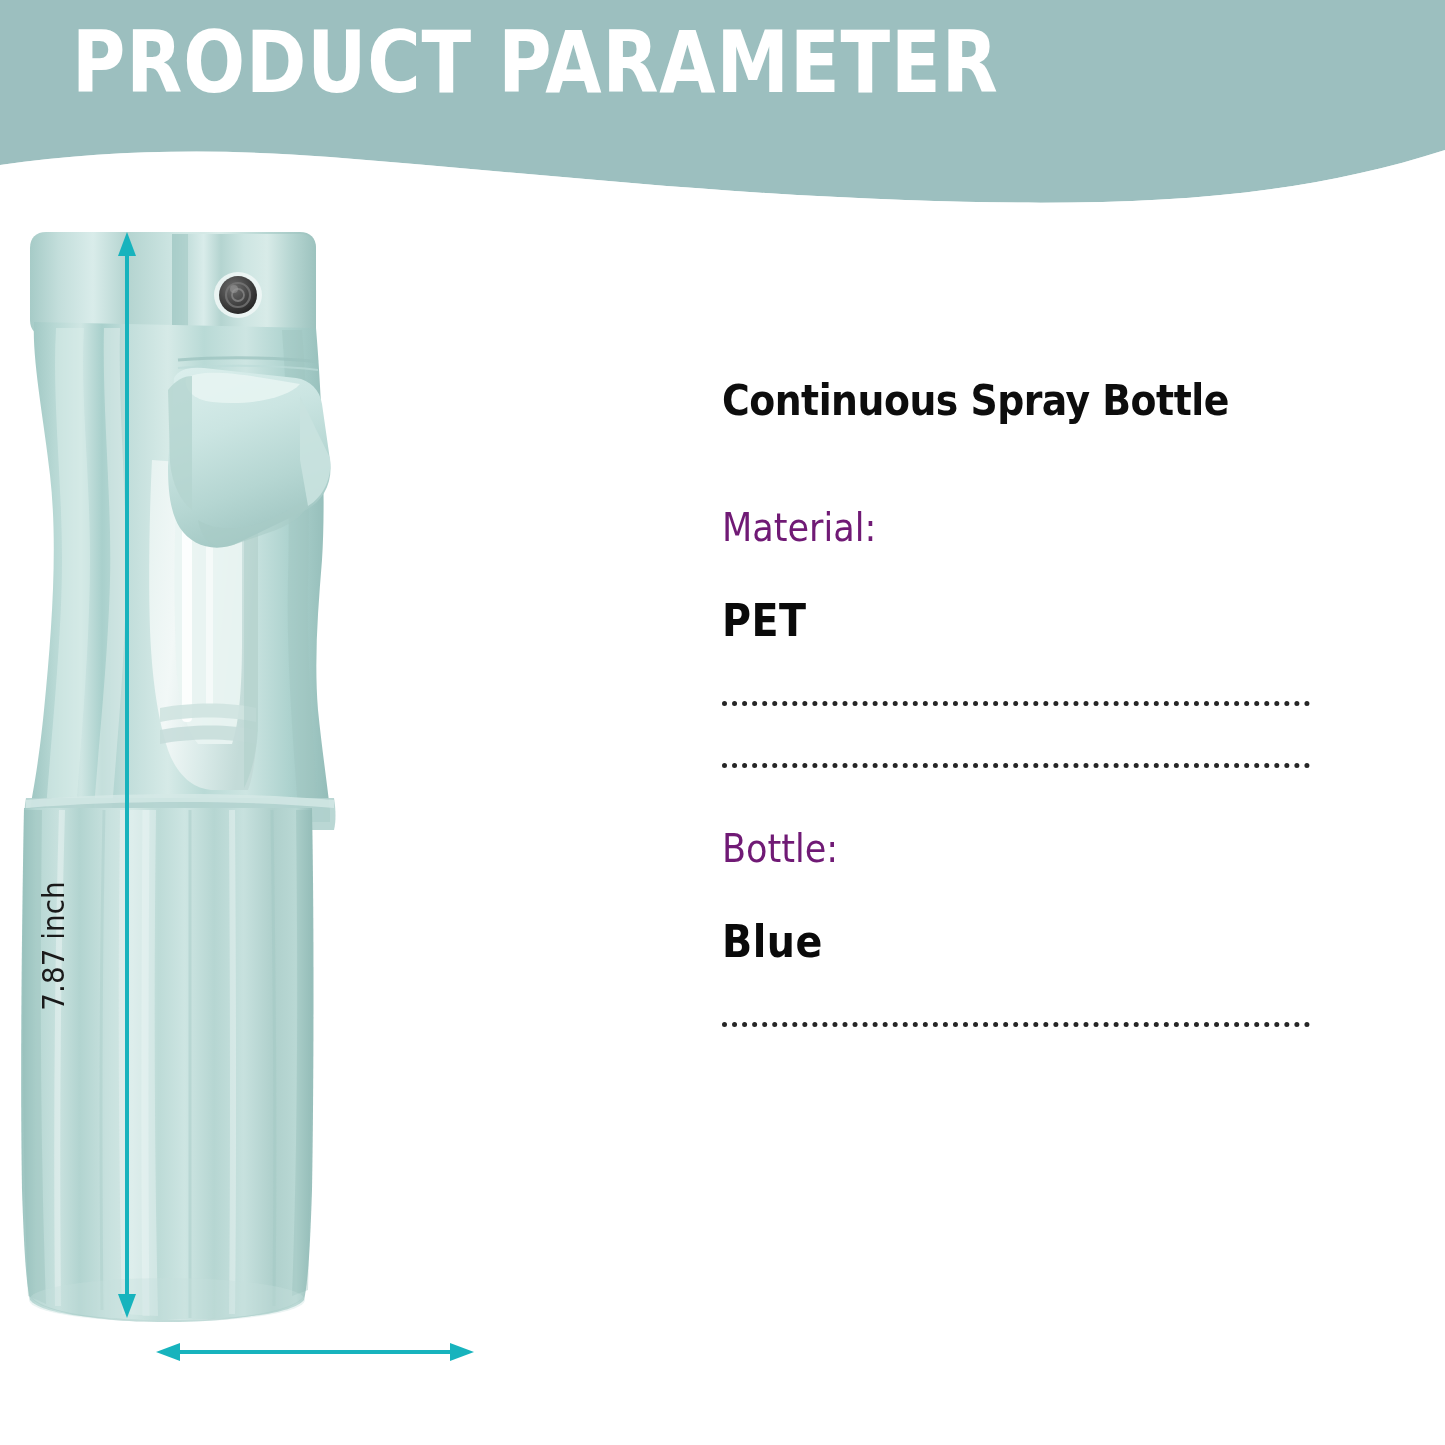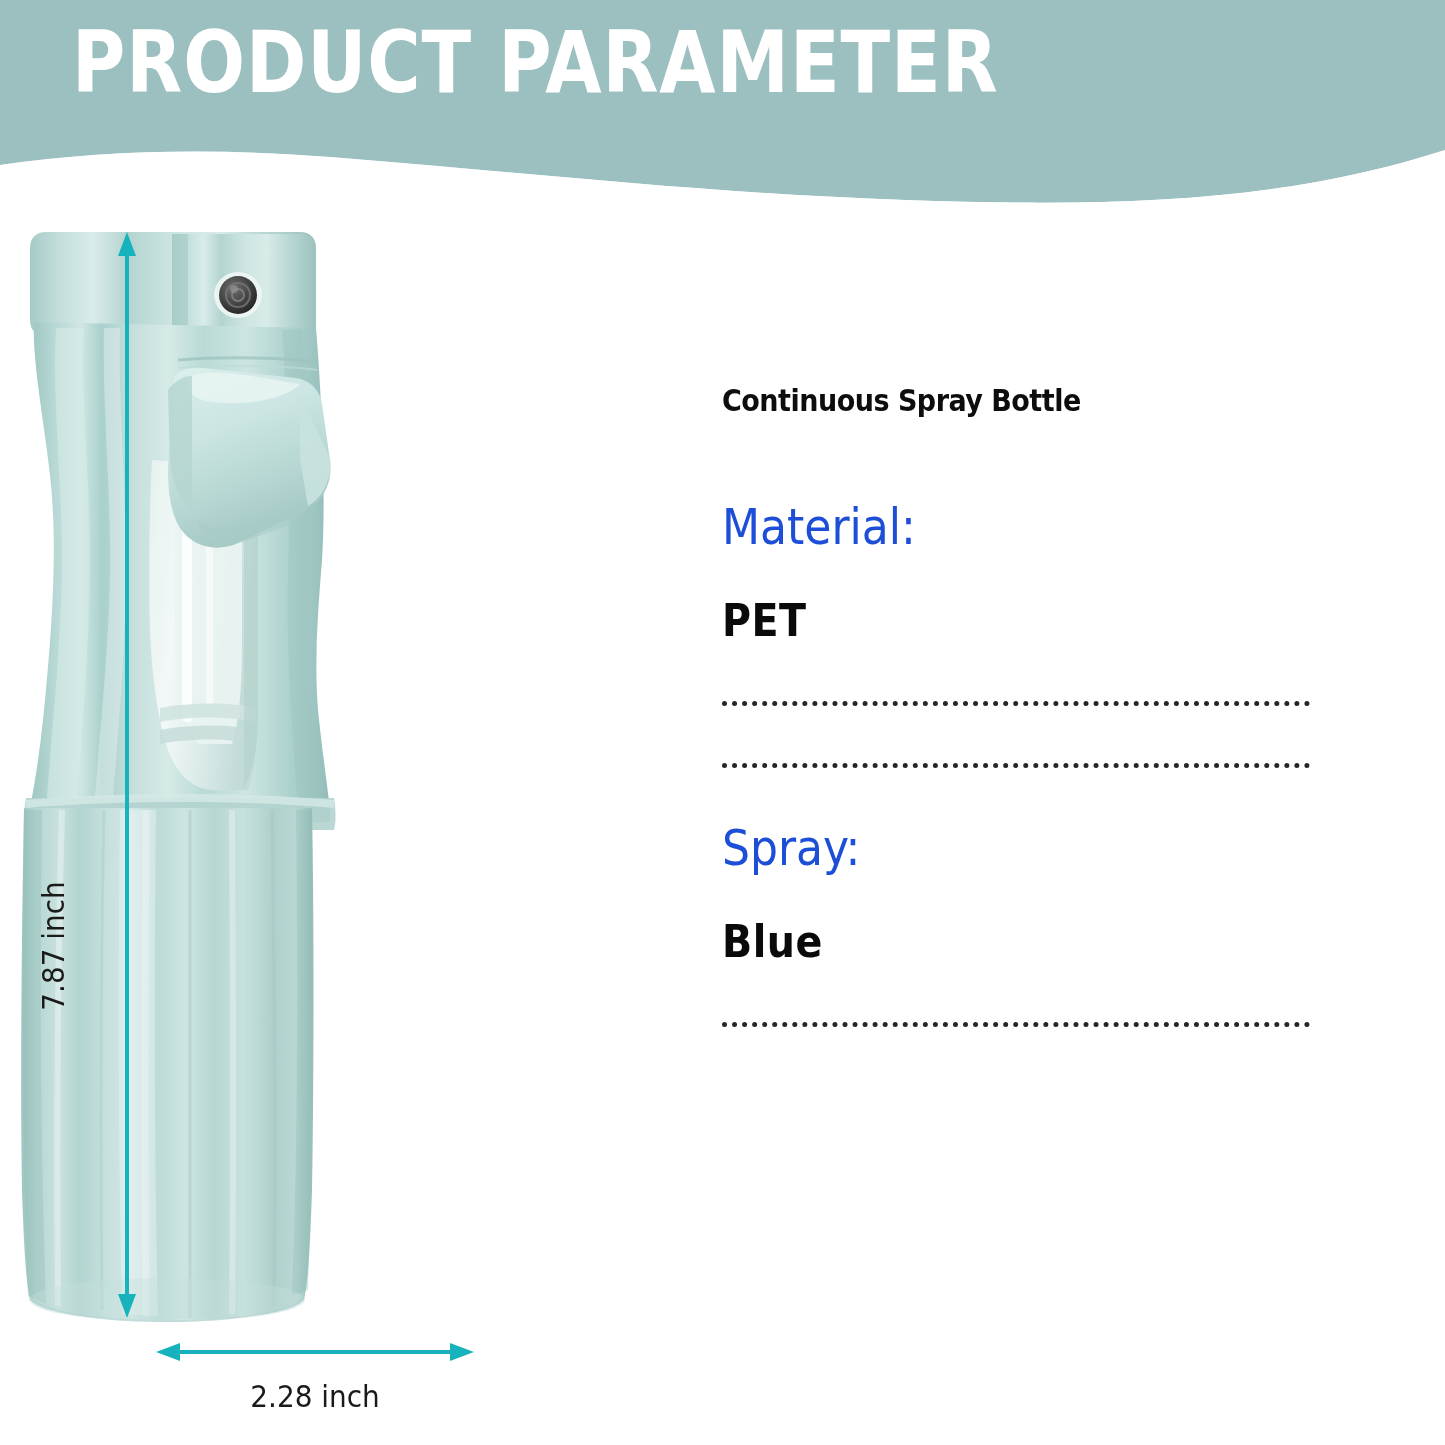--- a/index.html
+++ b/index.html
@@ -66,35 +66,35 @@
     white-space:nowrap;
   }
 
   
   .spec-panel {
     position:absolute;
     left:722px; top:372px;
     width:600px;
   }
   .spec-title {
-    font-size:30px;
+    font-size:42px;
     font-weight:bold;
     color:#0d0d0d;
     line-height:58px;
     letter-spacing:-0.5px;
     font-family:"Liberation Sans Narrow","DejaVu Sans Condensed","Liberation Sans", sans-serif;
     transform:scaleX(1.0);
     transform-origin:left center;
     white-space:nowrap;
     margin-bottom:74px;
   }
   .spec-row { width:590px; }
   .spec-label {
-    font-size:49px;
-    color:#1d4ed8;
+    font-size:39px;
+    color:#701a75;
     line-height:48px;
     font-family:"Liberation Sans Narrow","DejaVu Sans Condensed","Liberation Sans", sans-serif;
     margin-bottom:44px;
   }
   .spec-value {
     font-size:44px;
     font-weight:bold;
     color:#0a0a0a;
     line-height:50px;
     letter-spacing:0.5px;
@@ -323,34 +323,33 @@
 
     <g stroke="#17b3bd" fill="#17b3bd">
       <line x1="168" y1="1142" x2="462" y2="1142" stroke-width="4"></line>
       <polygon points="156,1142 180,1133 180,1151" stroke="none"></polygon>
       <polygon points="474,1142 450,1133 450,1151" stroke="none"></polygon>
     </g>
   </svg>
 
   <div class="dim-vertical-label">7.87 inch</div>
 
-  <div class="dim-horizontal-label">2.28 inch</div>
 </div>
 
 <div class="spec-panel">
 
   <div class="spec-title">Continuous Spray Bottle</div>
 
   <div class="spec-row">
     <div class="spec-label">Material:</div>
     <div class="spec-value">PET</div>
   </div>
   <div class="spec-divider"></div>
 
   <div class="spec-divider"></div>
 
   <div class="spec-row">
-    <div class="spec-label">Spray:</div>
+    <div class="spec-label">Bottle:</div>
     <div class="spec-value">Blue</div>
   </div>
   <div class="spec-divider"></div>
 
 </div>
 
 </body></html>

